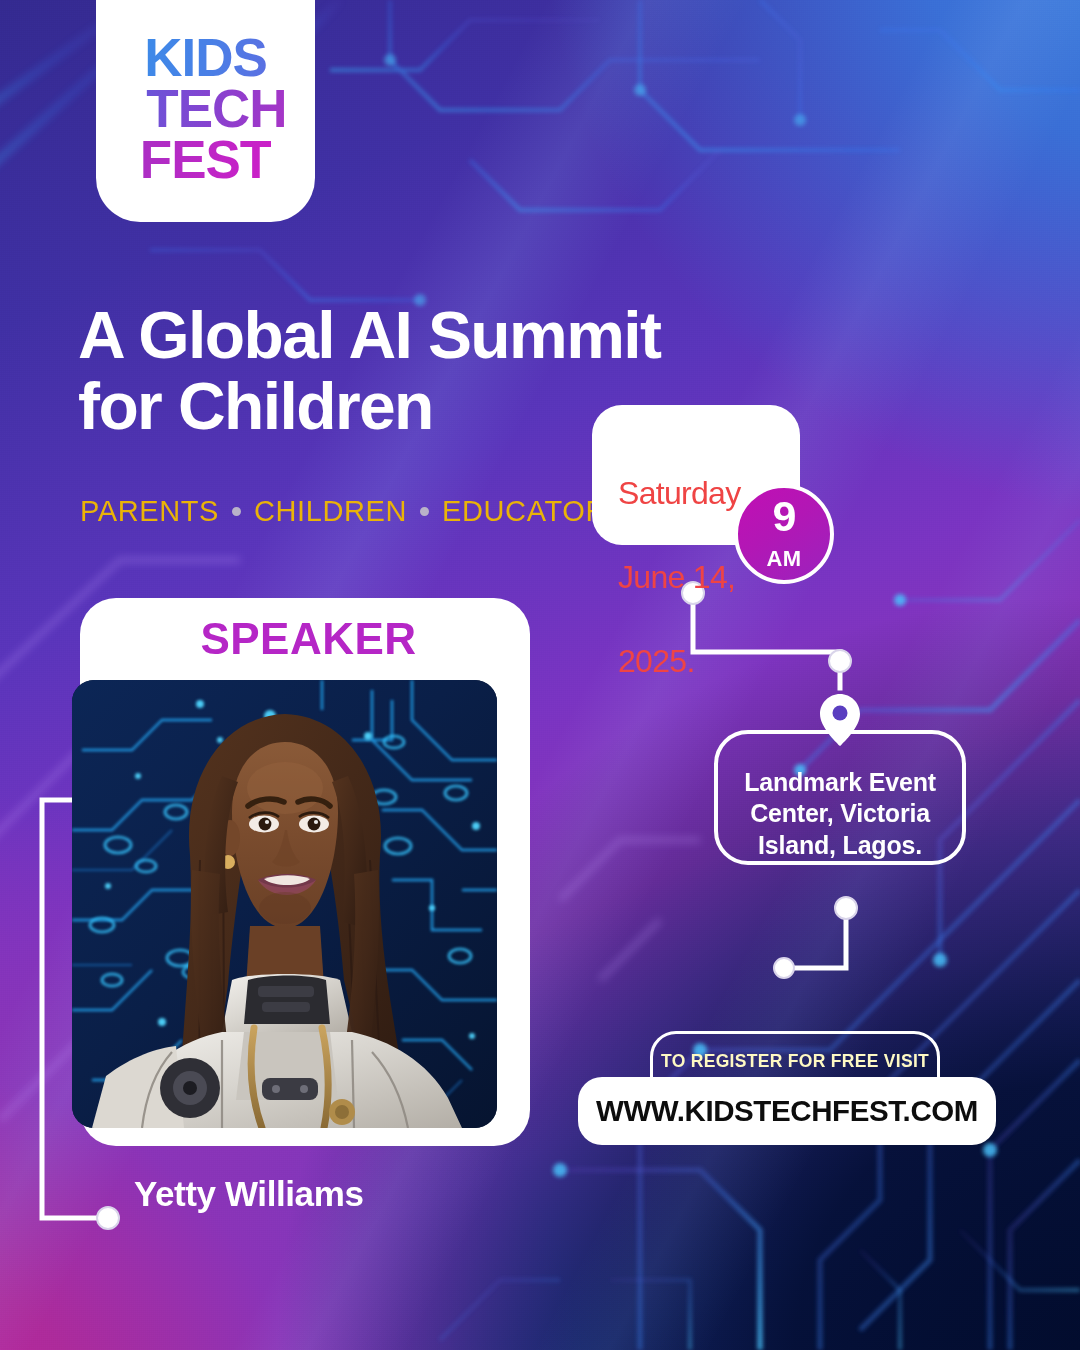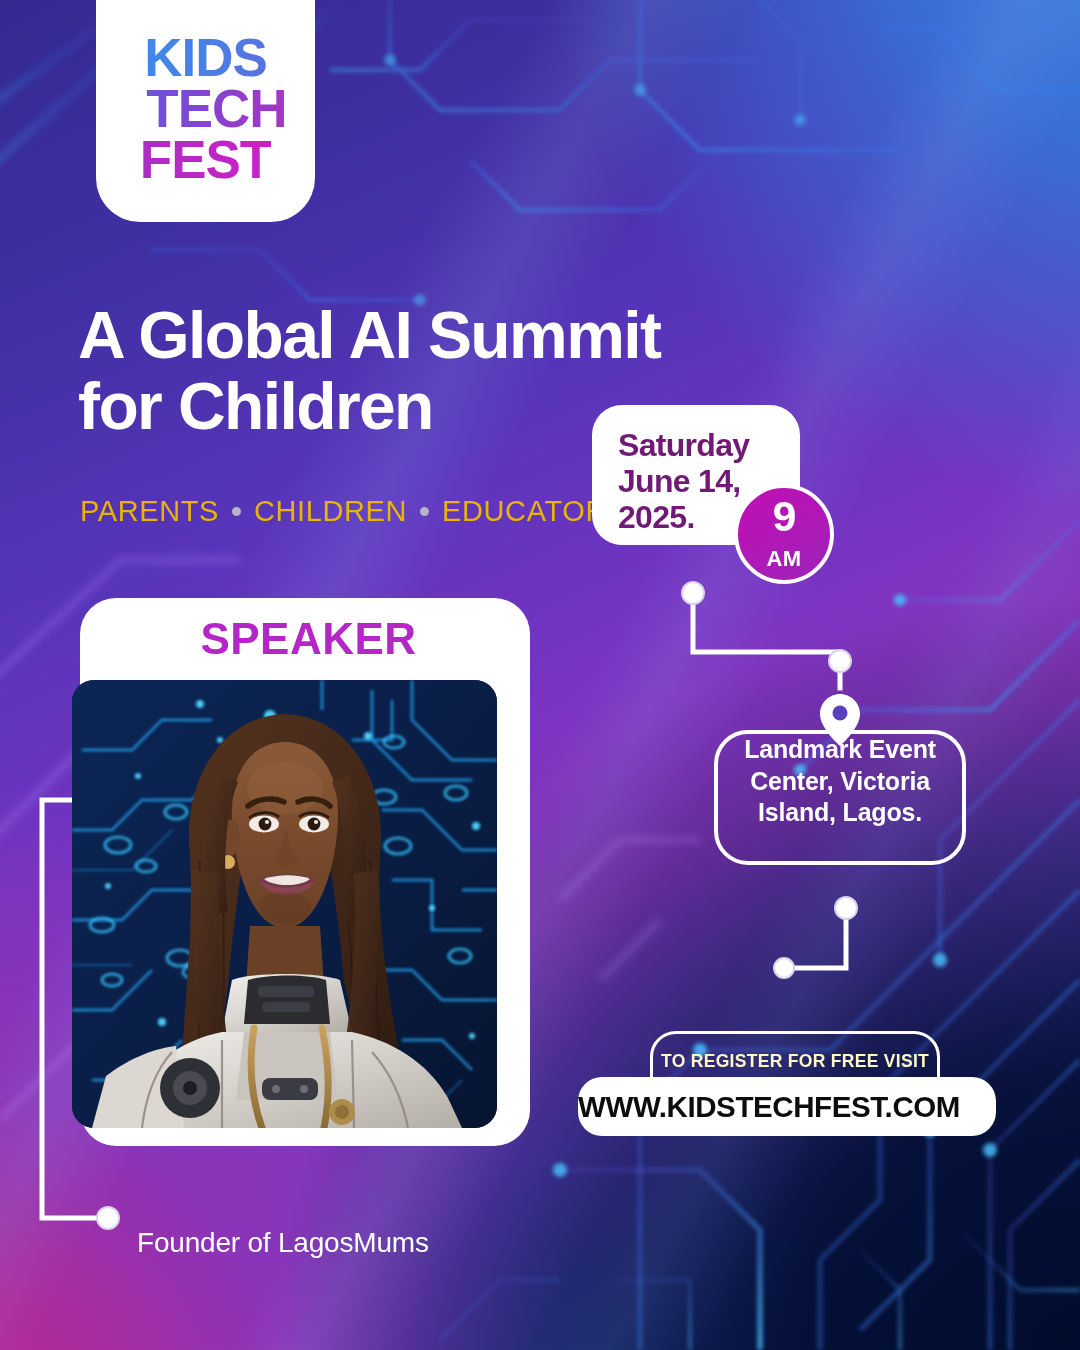--- a/index.html
+++ b/index.html
@@ -97,25 +97,26 @@
 
   
   .date-card{
     position:absolute; left:592px; top:405px;
     width:208px; height:140px;
     background:#fff;
     border-radius:30px;
     padding:22px 0 0 26px;
   }
   .date-text{
-    color:#701a75;
-    font-weight:bold;
+    color:#ef4444;
+    font-weight:normal;
     font-size:32px;
     line-height:1.13;
     letter-spacing:-.7px;
+    margin-top:48px;
   }
   .time-circle{
     position:absolute; left:734px; top:484px;
     width:100px; height:100px;
     border-radius:50%;
     background:linear-gradient(145deg,#c10fb4 0%,#b217b5 45%,#9b23bd 100%);
     border:4px solid #ffffff;
     display:flex; flex-direction:column;
     align-items:center; justify-content:center;
     color:#fff;
@@ -126,21 +127,21 @@
   
   .connectors{ position:absolute; inset:0; pointer-events:none; }
   .connectors svg{ width:100%; height:100%; display:block; }
 
   
   .loc-badge{
     position:absolute; left:714px; top:730px;
     width:252px; height:135px;
     border:4px solid #ffffff;
     border-radius:34px;
-    display:flex; align-items:flex-start; justify-content:center;
+    display:flex; align-items:flex-end; justify-content:center;
   }
   .loc-text{
     color:#fff;
     font-weight:bold;
     font-size:25px;
     line-height:1.26;
     text-align:center;
     letter-spacing:-.2px;
   }
   .loc-pin{
@@ -200,24 +201,24 @@
   }
   .reg-outline-text{
     color:#fef9c3;
     font-weight:bold;
     font-size:17.5px;
     letter-spacing:.3px;
     white-space:nowrap;
   }
   .url-pill{
     position:absolute; left:578px; top:1077px;
-    width:418px; height:59px;
+    width:418px; height:68px;
     background:#ffffff;
     border-radius:24px;
-    display:flex; align-items:center; justify-content:flex-start;
+    display:flex; align-items:center; justify-content:center;
   }
   .url-text{
     color:#0d0d0d;
     font-weight:bold;
     font-size:29.5px;
     letter-spacing:-.4px;
     white-space:nowrap;
   }
 </style>
 </head>
@@ -538,21 +539,21 @@
 
       <g stroke="url(#chain)" stroke-width="7" fill="none" stroke-linecap="round">
         <path d="M182 348 C176 386 180 420 190 448"></path>
         <path d="M250 348 C258 386 258 418 252 448"></path>
       </g>
       <circle cx="270" cy="432" r="13" fill="#b08c4a"></circle>
       <circle cx="270" cy="432" r="7" fill="#8d6f38"></circle>
     </svg>
   </div>
 
-  <div class="speaker-role">Founder of LagosMums</div>
+  <div class="speaker-name">Yetty Williams</div>
 
   <div class="reg-outline">
     <span class="reg-outline-text">TO REGISTER FOR FREE VISIT</span>
   </div>
   <div class="url-pill">
     <span class="url-text">WWW.KIDSTECHFEST.COM</span>
   </div>
 
 </div>
 

